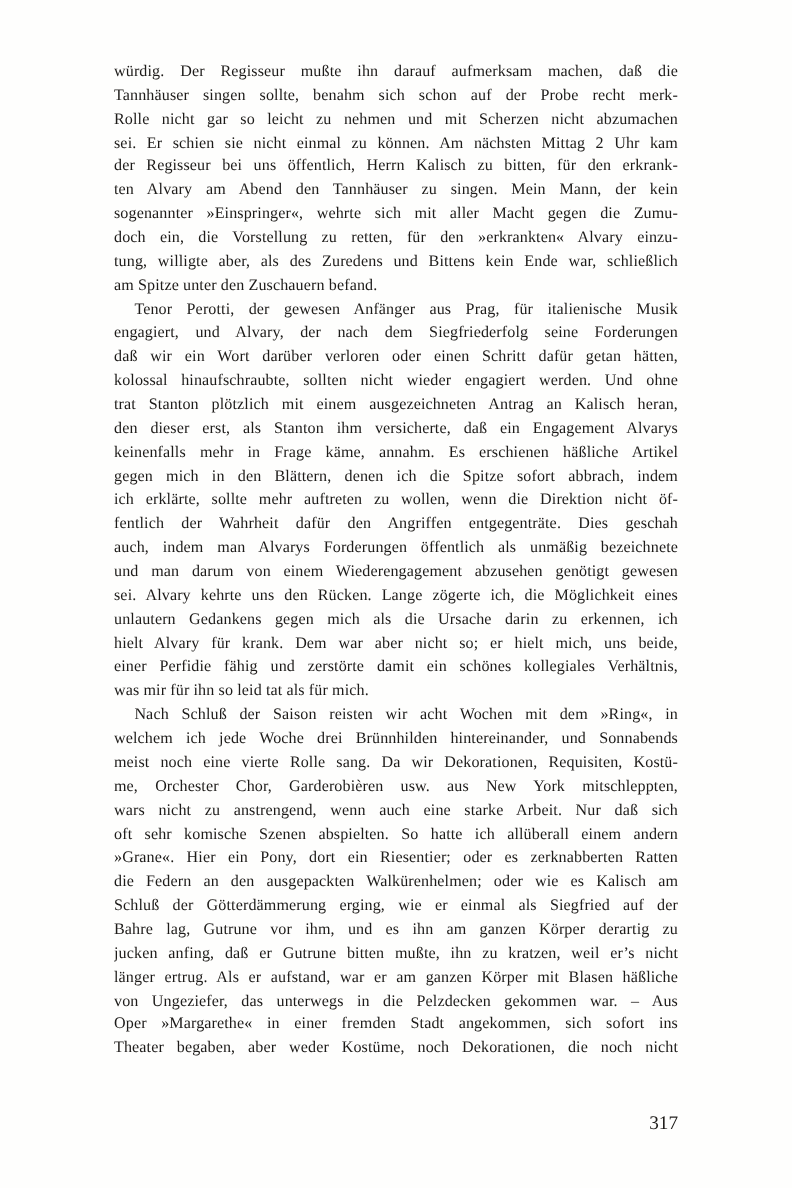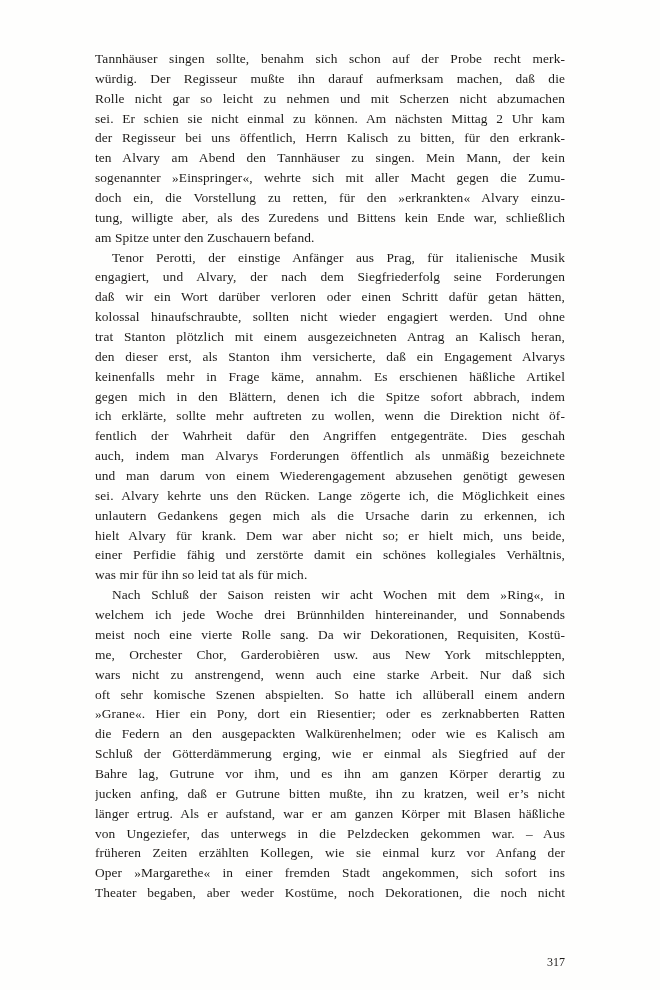--- a/index.html
+++ b/index.html
@@ -40,45 +40,44 @@
   }
   .text-line.first-indent {
     text-indent: 17px;
   }
   .page-number {
     position: absolute;
     top: 930px;
     left: 95px;
     width: 470px;
     text-align: right;
-    font-size: 12px;
+    font-size: 16px;
     line-height: 14px;
     color: #1d1b19;
-    margin-top: 25px;
   }
 </style>
 </head>
 <body>
 
 <div class="book-page">
   <div class="text-block" id="text-block">
       <div class="paragraph">
+        <div class="text-line">würdig. Der Regisseur mußte ihn darauf aufmerksam machen, daß die</div>
         <div class="text-line">Tannhäuser singen sollte, benahm sich schon auf der Probe recht merk-</div>
-        <div class="text-line">würdig. Der Regisseur mußte ihn darauf aufmerksam machen, daß die</div>
         <div class="text-line">Rolle nicht gar so leicht zu nehmen und mit Scherzen nicht abzumachen</div>
         <div class="text-line">sei. Er schien sie nicht einmal zu können. Am nächsten Mittag 2 Uhr kam</div>
         <div class="text-line">der Regisseur bei uns öffentlich, Herrn Kalisch zu bitten, für den erkrank-</div>
         <div class="text-line">ten Alvary am Abend den Tannhäuser zu singen. Mein Mann, der kein</div>
         <div class="text-line">sogenannter »Einspringer«, wehrte sich mit aller Macht gegen die Zumu-</div>
         <div class="text-line">doch ein, die Vorstellung zu retten, für den »erkrankten« Alvary einzu-</div>
         <div class="text-line">tung, willigte aber, als des Zuredens und Bittens kein Ende war, schließlich</div>
         <div class="text-line para-end">am Spitze unter den Zuschauern befand.</div>
       </div>
       <div class="paragraph">
-        <div class="text-line first-indent">Tenor Perotti, der einstige Anfänger aus Prag, für italienische Musik</div>
+        <div class="text-line first-indent">Tenor Perotti, der gewesen Anfänger aus Prag, für italienische Musik</div>
         <div class="text-line">engagiert, und Alvary, der nach dem Siegfriederfolg seine Forderungen</div>
         <div class="text-line">daß wir ein Wort darüber verloren oder einen Schritt dafür getan hätten,</div>
         <div class="text-line">kolossal hinaufschraubte, sollten nicht wieder engagiert werden. Und ohne</div>
         <div class="text-line">trat Stanton plötzlich mit einem ausgezeichneten Antrag an Kalisch heran,</div>
         <div class="text-line">den dieser erst, als Stanton ihm versicherte, daß ein Engagement Alvarys</div>
         <div class="text-line">keinenfalls mehr in Frage käme, annahm. Es erschienen häßliche Artikel</div>
         <div class="text-line">gegen mich in den Blättern, denen ich die Spitze sofort abbrach, indem</div>
         <div class="text-line">ich erklärte, sollte mehr auftreten zu wollen, wenn die Direktion nicht öf-</div>
         <div class="text-line">fentlich der Wahrheit dafür den Angriffen entgegenträte. Dies geschah</div>
         <div class="text-line">auch, indem man Alvarys Forderungen öffentlich als unmäßig bezeichnete</div>
@@ -96,19 +95,18 @@
         <div class="text-line">me, Orchester Chor, Garderobièren usw. aus New York mitschleppten,</div>
         <div class="text-line">wars nicht zu anstrengend, wenn auch eine starke Arbeit. Nur daß sich</div>
         <div class="text-line">oft sehr komische Szenen abspielten. So hatte ich allüberall einem andern</div>
         <div class="text-line">»Grane«. Hier ein Pony, dort ein Riesentier; oder es zerknabberten Ratten</div>
         <div class="text-line">die Federn an den ausgepackten Walkürenhelmen; oder wie es Kalisch am</div>
         <div class="text-line">Schluß der Götterdämmerung erging, wie er einmal als Siegfried auf der</div>
         <div class="text-line">Bahre lag, Gutrune vor ihm, und es ihn am ganzen Körper derartig zu</div>
         <div class="text-line">jucken anfing, daß er Gutrune bitten mußte, ihn zu kratzen, weil er’s nicht</div>
         <div class="text-line">länger ertrug. Als er aufstand, war er am ganzen Körper mit Blasen häßliche</div>
         <div class="text-line">von Ungeziefer, das unterwegs in die Pelzdecken gekommen war. – Aus</div>
-        <div class="text-line">früheren Zeiten erzählten Kollegen, wie sie einmal kurz vor Anfang der</div>
         <div class="text-line">Oper »Margarethe« in einer fremden Stadt angekommen, sich sofort ins</div>
         <div class="text-line">Theater begaben, aber weder Kostüme, noch Dekorationen, die noch nicht</div>
       </div>
     </div>
   <div class="page-number">317</div>
 </div>
 
 </body></html>

